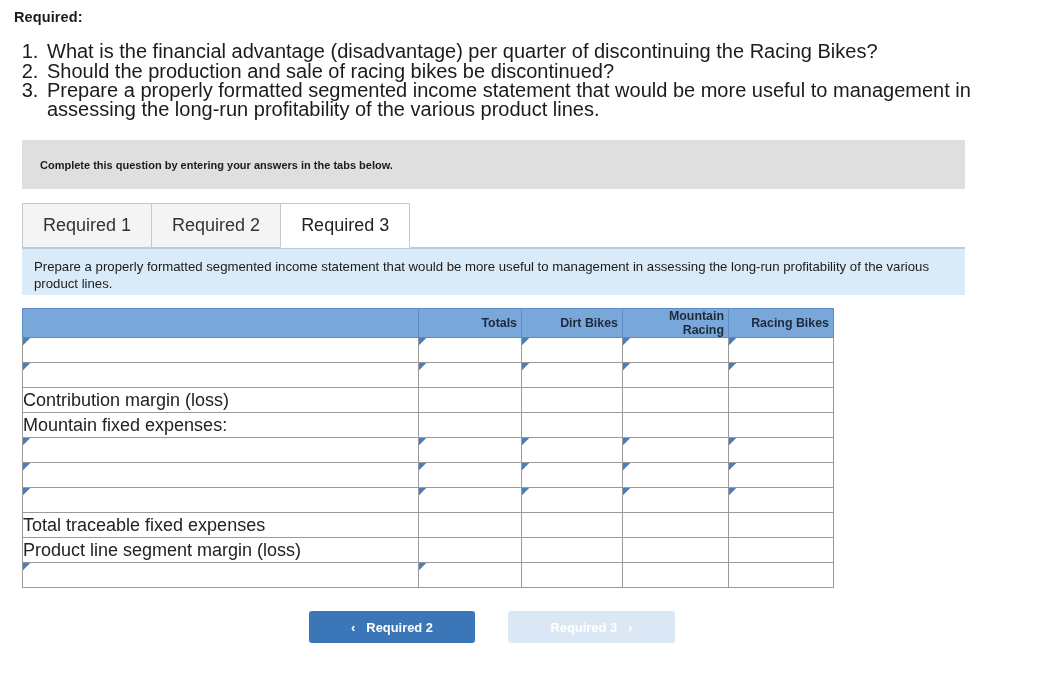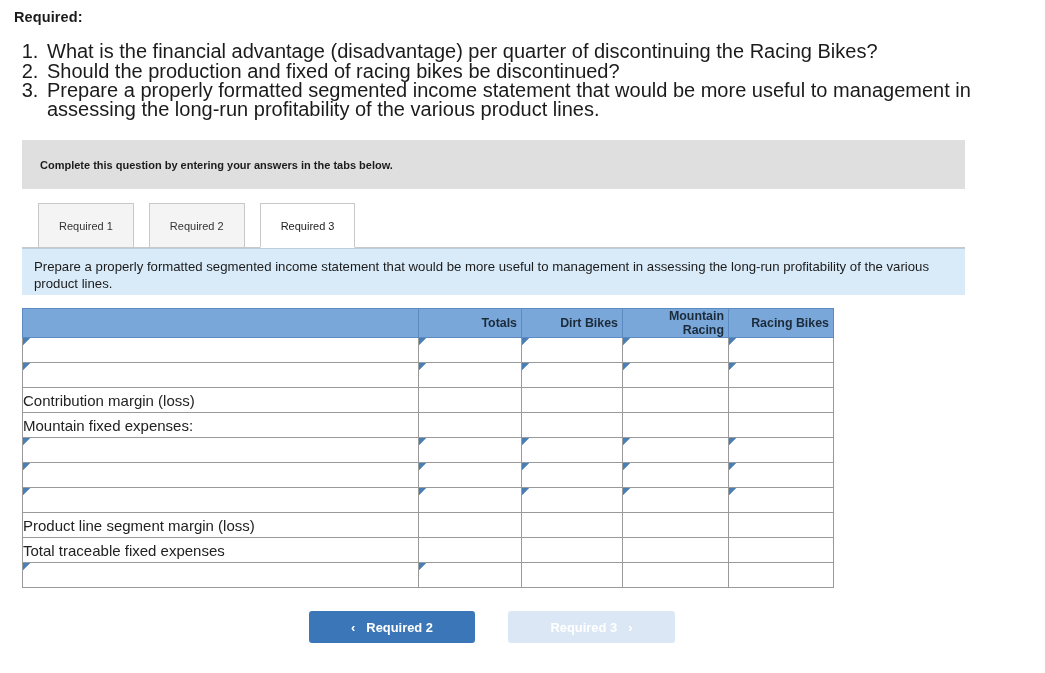--- a/index.html
+++ b/index.html
@@ -42,27 +42,26 @@
   .tabs {
     position: absolute; left: 22px; top: 203px;
     width: 943px; height: 45px;
     display: flex; align-items: flex-end;
     border-bottom: 1px solid #c8c8c8;
   }
   .tab {
     height: 44px;
     padding: 0 20px;
     display: flex; align-items: center; justify-content: center;
-    font-size: 11px; color: #333;
+    font-size: 18px; color: #333;
     border: 1px solid #c8c8c8;
     border-bottom: none;
     background: #f4f4f4;
     margin-right: -1px;
     position: relative;
-    margin-left: 16px;
   }
   .tab.active {
     background: #ffffff;
     color: #222;
     z-index: 3;
     height: 45px;
     margin-bottom: -1px;
     border-bottom: 1px solid #ffffff;
   }
 
@@ -110,21 +109,21 @@
 
   table.grid td {
     height: 25px;
     border: 1px solid #9a9a9a;
     padding: 0;
     vertical-align: middle;
     background: #ffffff;
   }
   td.txt {
     padding-left: 6px;
-    font-size: 15px;
+    font-size: 18px;
     color: #222;
     white-space: nowrap;
   }
   
   td.inp {
     position: relative;
     border: 2px solid #6a9ac9;
     background: #ffffff;
   }
   td.inp::before {
@@ -177,21 +176,21 @@
   .chev { font-size: 13px; font-weight: bold; line-height: 1; }
 </style>
 </head>
 <body>
 
 <div class="page">
 
   <div class="req-title">Required:</div>
   <ol class="req-list">
     <li>What is the financial advantage (disadvantage) per quarter of discontinuing the Racing Bikes?</li>
-    <li>Should the production and fixed of racing bikes be discontinued?</li>
+    <li>Should the production and sale of racing bikes be discontinued?</li>
     <li>Prepare a properly formatted segmented income statement that would be more useful to management in assessing the long-run profitability of the various product lines.</li>
   </ol>
 
   <div class="complete-bar">
     <span>Complete this question by entering your answers in the tabs below.</span>
   </div>
 
   <div class="tabs">
     <div class="tab">Required 1</div>
     <div class="tab">Required 2</div>
@@ -272,33 +271,33 @@
 
         <tr>
           <td class="inp"></td>
           <td class="inp"></td>
           <td class="inp"></td>
           <td class="inp"></td>
           <td class="inp"></td>
         </tr>
 
         <tr>
+          <td class="txt">Total traceable fixed expenses</td>
+          <td class="blank"></td>
+          <td class="blank"></td>
+          <td class="blank"></td>
+          <td class="blank"></td>
+        </tr>
+
+        <tr>
           <td class="txt">Product line segment margin (loss)</td>
           <td class="blank"></td>
           <td class="blank thick-bottom"></td>
           <td class="blank thick-bottom"></td>
           <td class="blank thick-bottom"></td>
-        </tr>
-
-        <tr>
-          <td class="txt">Total traceable fixed expenses</td>
-          <td class="blank"></td>
-          <td class="blank"></td>
-          <td class="blank"></td>
-          <td class="blank"></td>
         </tr>
 
         <tr>
           <td class="inp"></td>
           <td class="inp"></td>
           <td class="empty-none"></td>
           <td class="empty-none"></td>
           <td class="empty-none"></td>
         </tr>
 

